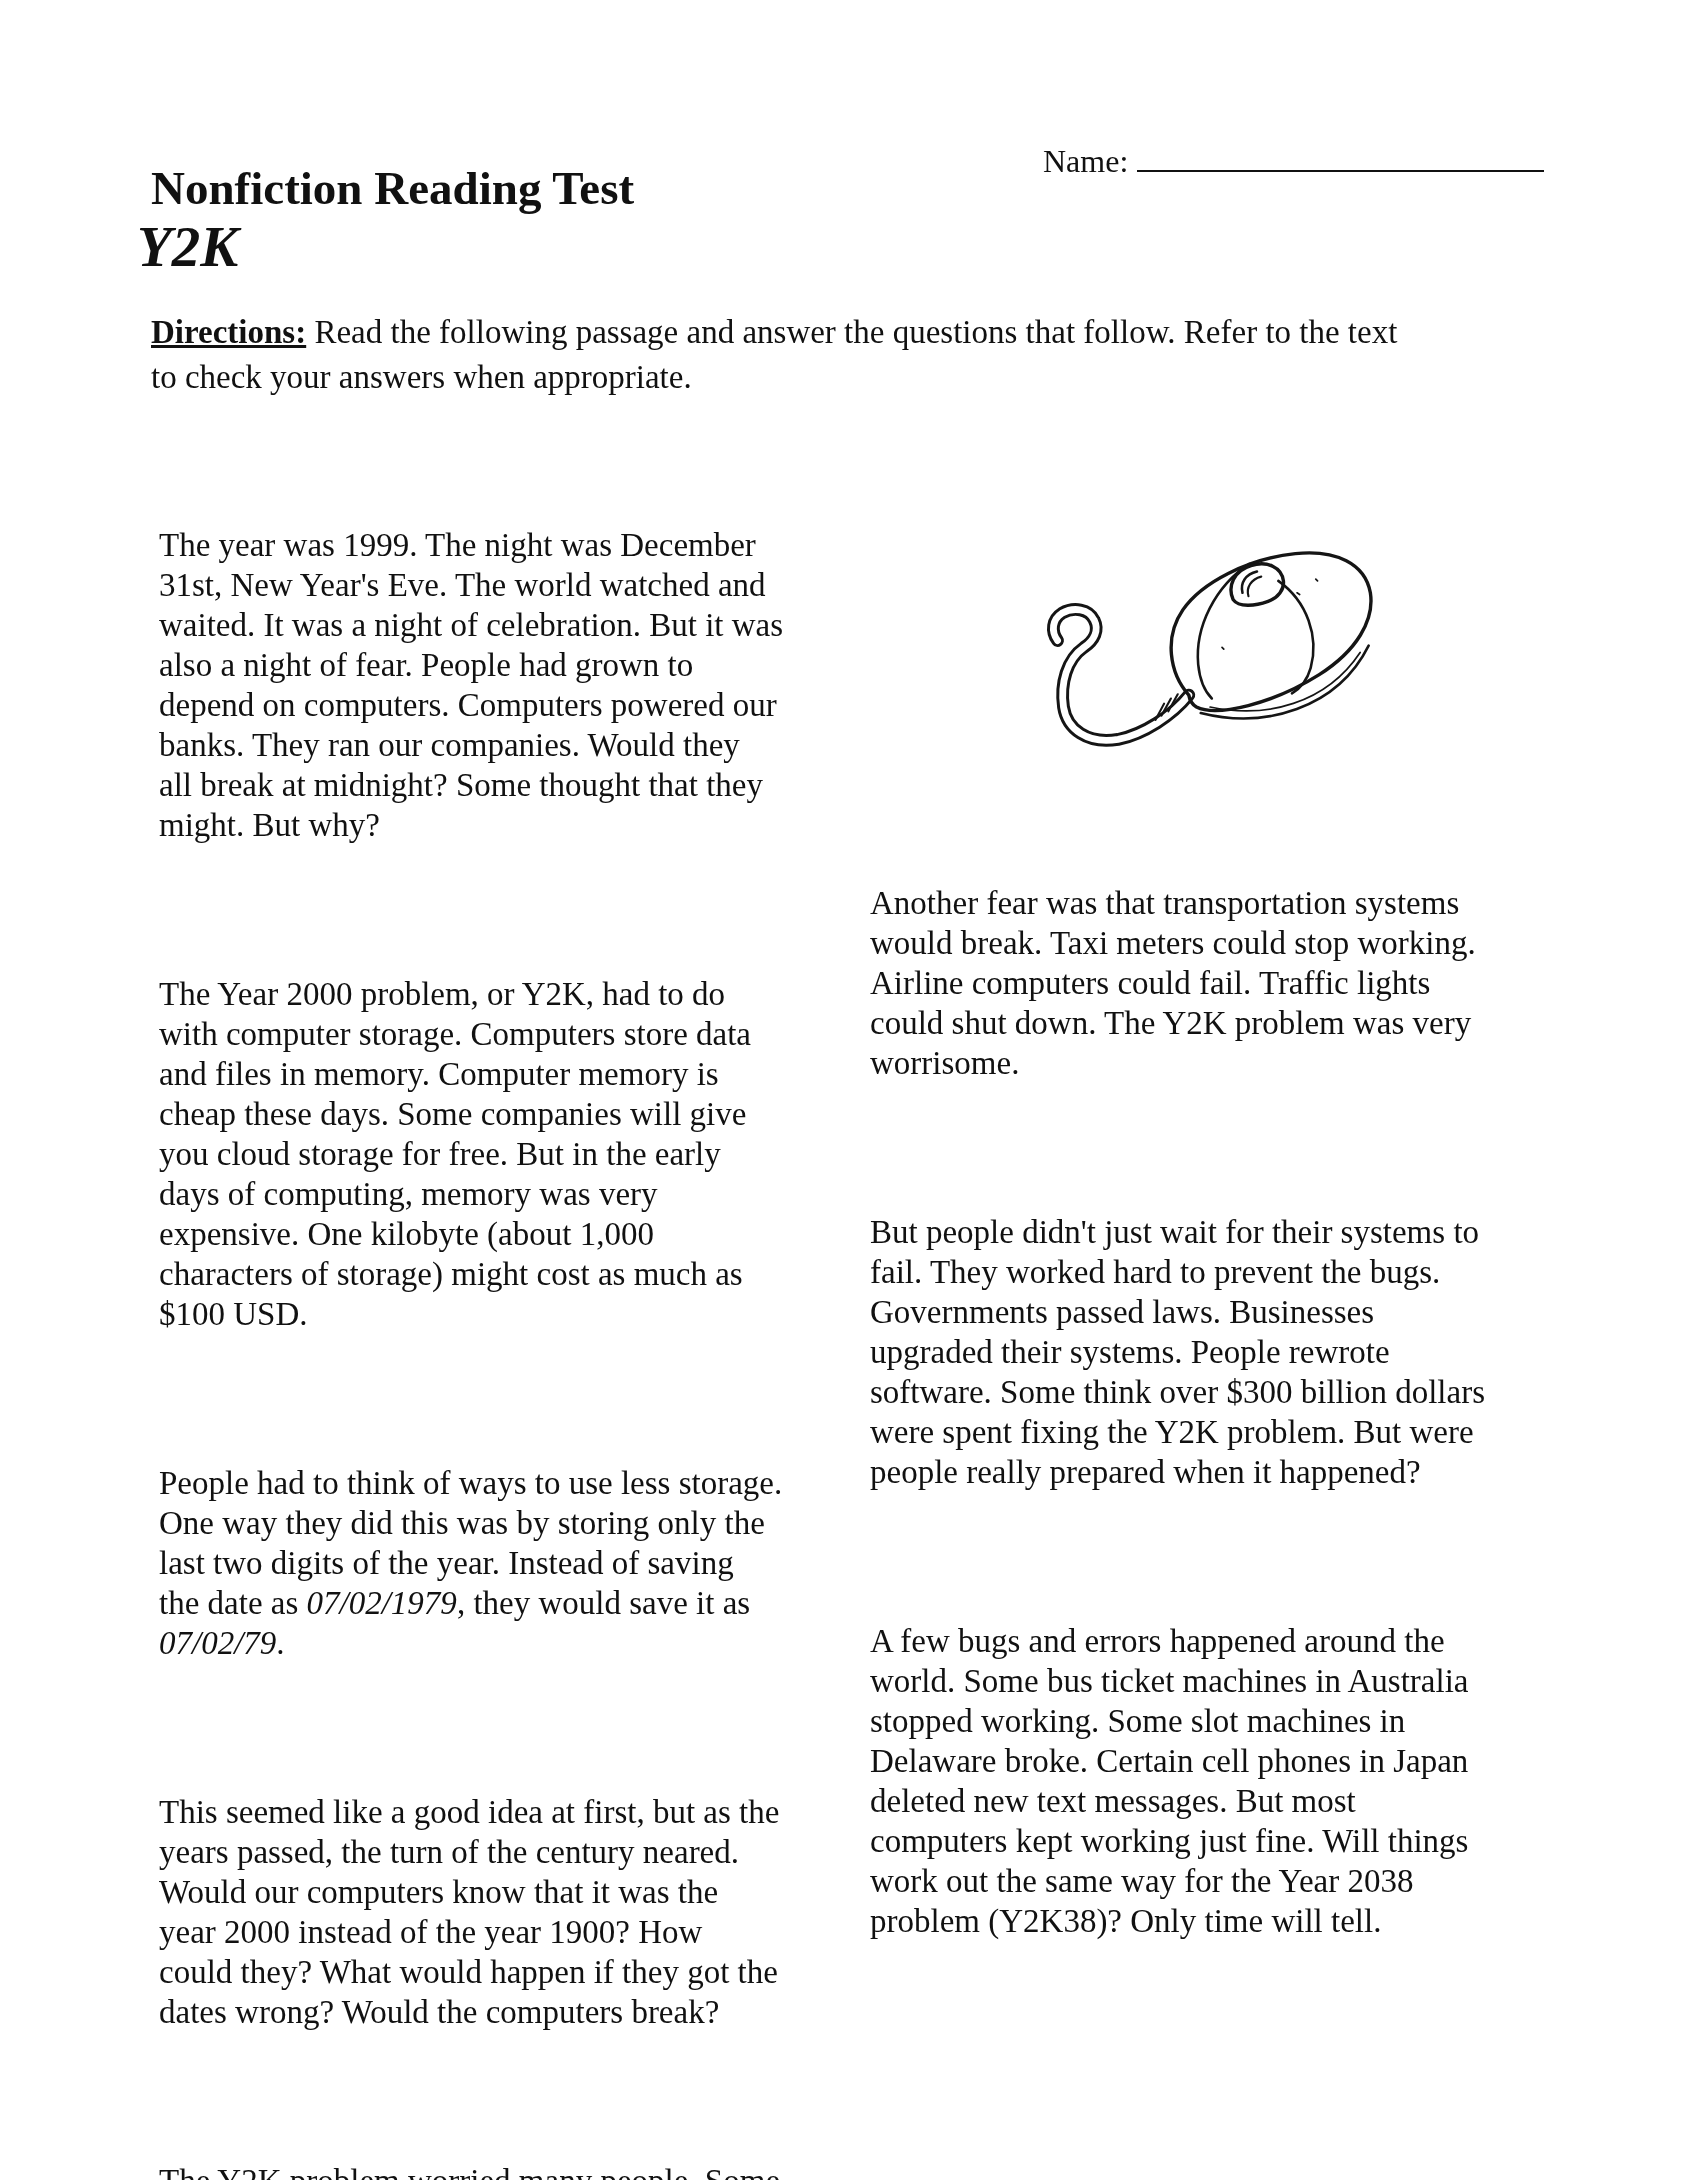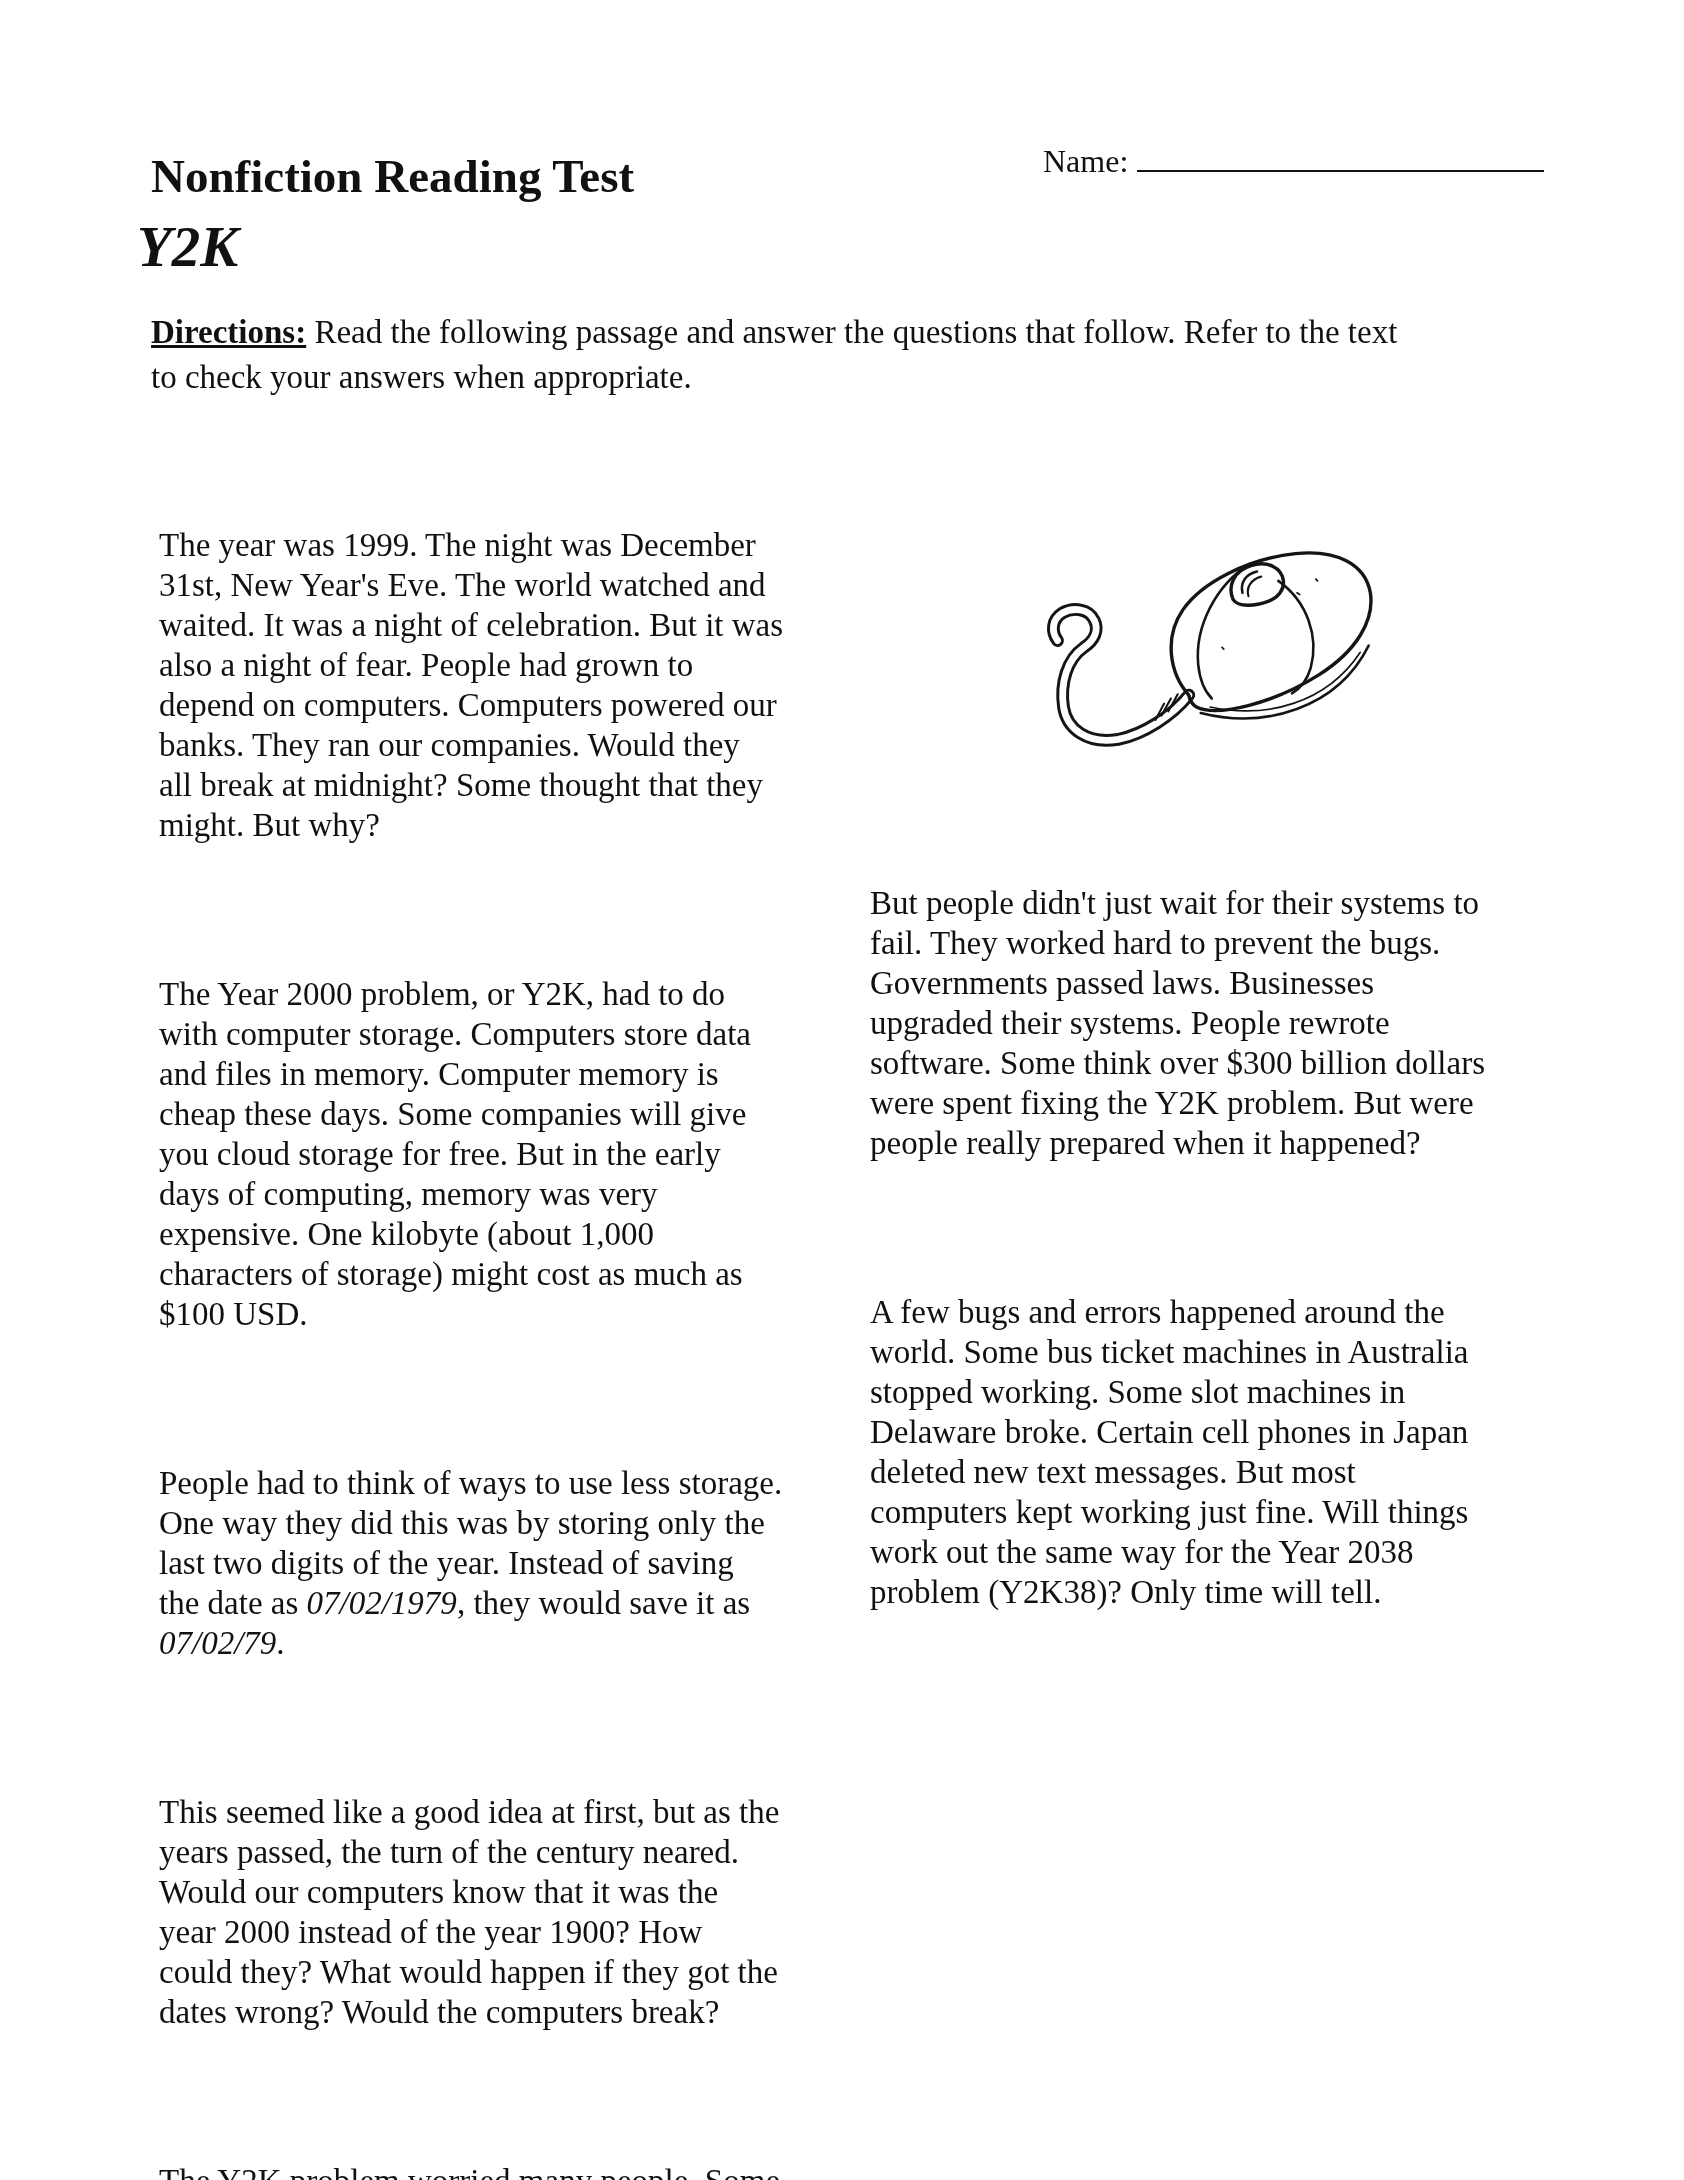--- a/index.html
+++ b/index.html
@@ -13,21 +13,21 @@
   }
   .name-row{
     position:absolute;left:1043px;top:119px;
     font-size:32px;line-height:37px;white-space:nowrap;margin-top:22px;
   }
   .name-blank{
     display:inline-block;width:407px;height:29px;
     border-bottom:2.6px solid #111111;margin-left:8.5px;
   }
   .title{
-    position:absolute;left:151px;top:150px;
+    position:absolute;left:151px;top:162px;
     font-size:47px;line-height:53px;font-weight:bold;white-space:pre;
   }
   .subtitle{
     position:absolute;left:137px;top:220px;
     font-size:57px;line-height:53px;font-weight:bold;font-style:italic;white-space:pre;
   }
   .directions{
     position:absolute;left:151px;top:310px;width:1448px;
     font-size:33px;line-height:45px;white-space:pre;
   }
@@ -112,20 +112,25 @@
 year 2000 instead of the year 1900? How
 could they? What would happen if they got the
 dates wrong? Would the computers break?</p>
     <p>The Y2K problem worried many people. Some
 feared that banking systems wouldn't work.
 Payments might fail. Cash registers might
 break.</p>
   </div>
 
   <div class="col col-right">
+    <p>Another fear was that transportation systems
+would break. Taxi meters could stop working.
+Airline computers could fail. Traffic lights
+could shut down. The Y2K problem was very
+worrisome.</p>
     <p>But people didn't just wait for their systems to
 fail. They worked hard to prevent the bugs.
 Governments passed laws. Businesses
 upgraded their systems. People rewrote
 software. Some think over $300 billion dollars
 were spent fixing the Y2K problem. But were
 people really prepared when it happened?</p>
     <p>A few bugs and errors happened around the
 world. Some bus ticket machines in Australia
 stopped working. Some slot machines in

